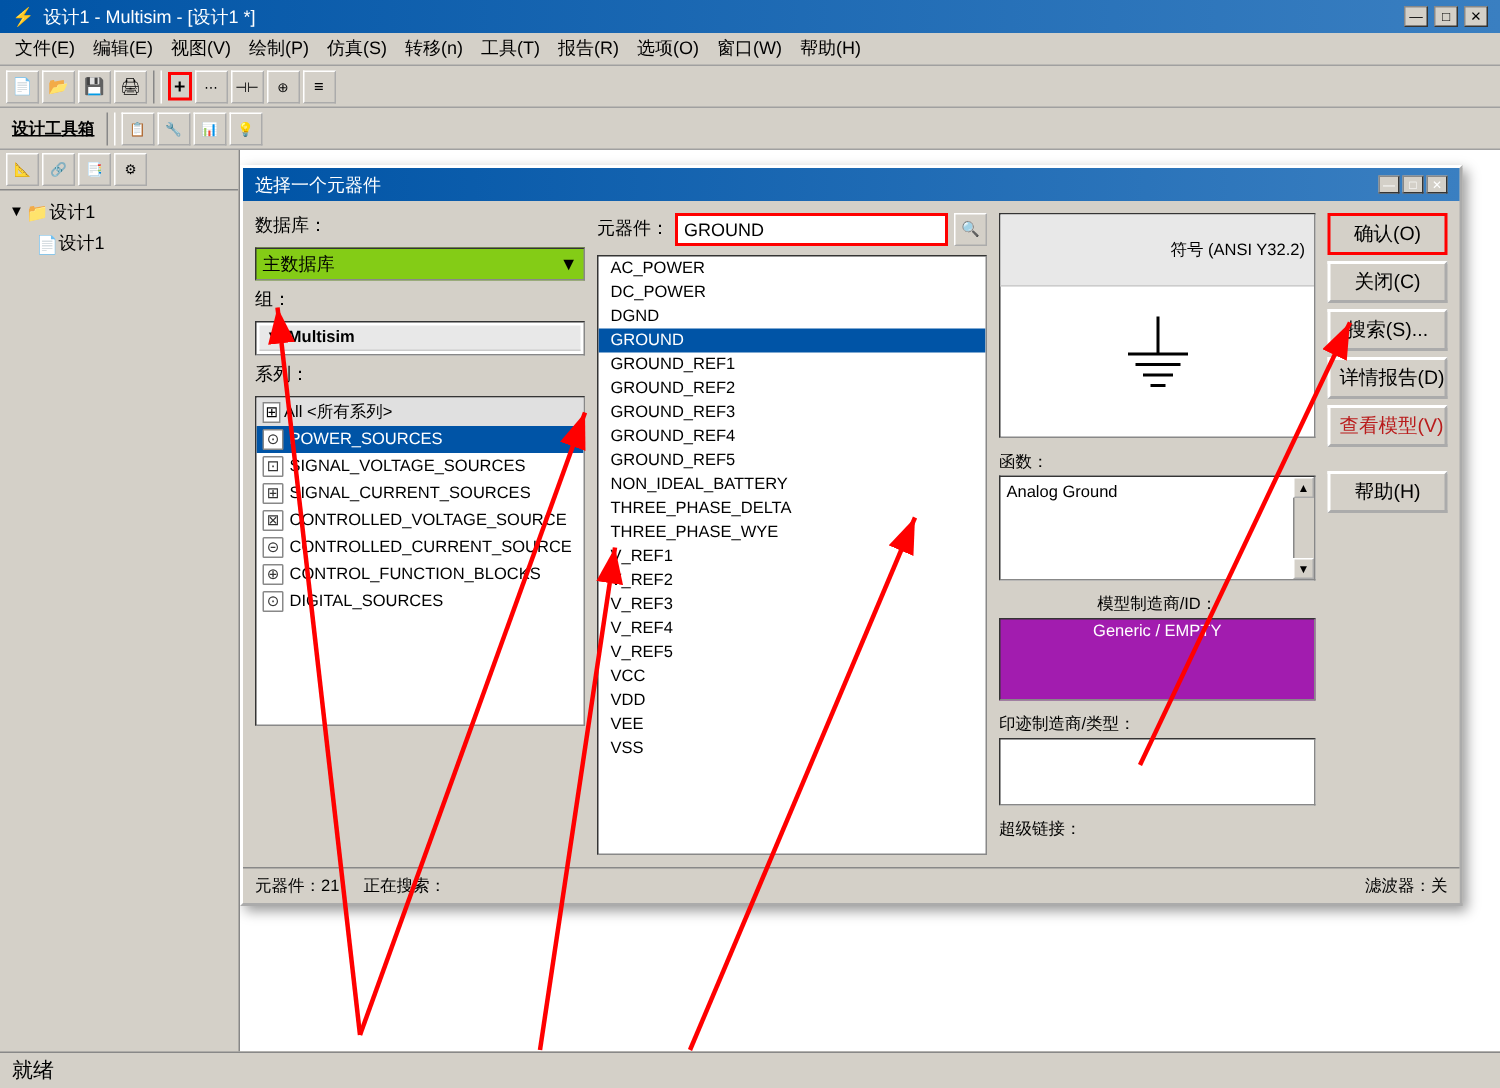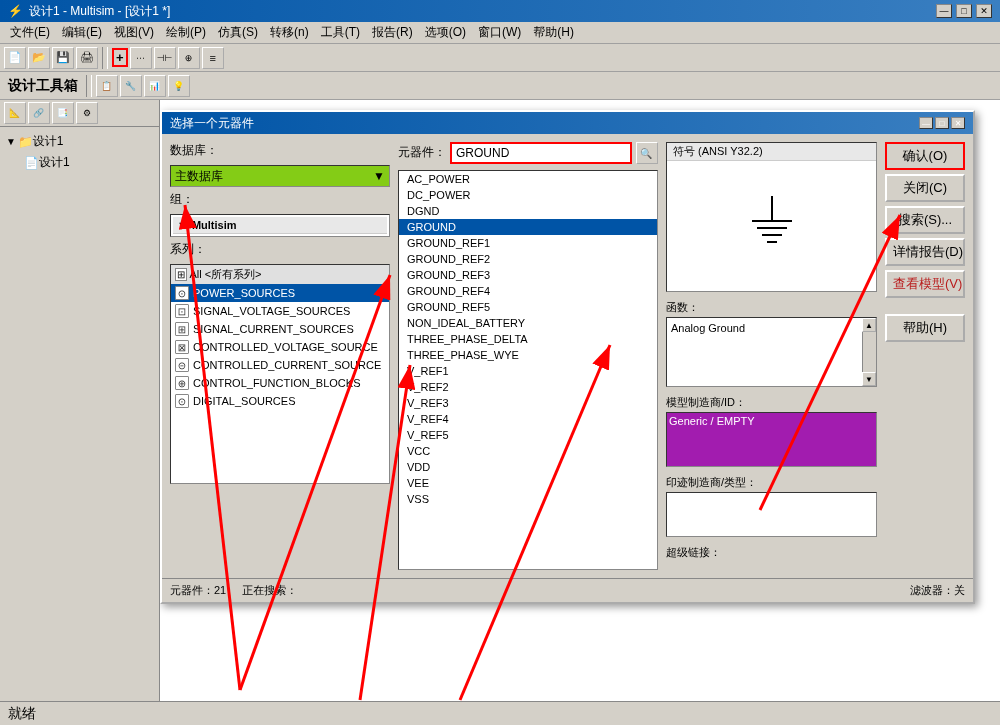--- a/index.html
+++ b/index.html
@@ -76,23 +76,24 @@
     .toolbar2 {
       background: #d4d0c8;
       height: 28px;
       display: flex;
       align-items: center;
       padding: 2px 4px;
       border-bottom: 1px solid #a0a0a0;
       gap: 2px;
     }
     .design-toolbox-label {
-      font-size: 14px;
+      font-size: 11px;
       font-weight: bold;
       padding: 2px 4px;
+      text-decoration: underline;
     }
 
     
     .sidebar {
       width: 160px;
       background: #d4d0c8;
       border-right: 1px solid #888;
       display: flex;
       flex-direction: column;
       overflow: hidden;
@@ -258,24 +259,24 @@
     }
     .dlg-symbol-box {
       border: 1px inset #888;
       background: white;
       height: 150px;
       display: flex;
       flex-direction: column;
     }
     .dlg-symbol-header {
       background: #e8e8e8;
-      padding: 1px 6px;
+      padding: 16px 6px;
       font-size: 11px;
       border-bottom: 1px solid #ccc;
-      text-align: left;
+      text-align: right;
     }
     .dlg-symbol-content {
       flex: 1;
       display: flex;
       align-items: center;
       justify-content: center;
     }
     .dlg-func-box {
       border: 1px inset #888;
       background: white;
@@ -582,21 +583,21 @@
             <div class="dlg-func-label">函数：</div>
             <div class="dlg-func-box">
               <div style="padding:4px; font-size:11px;">Analog Ground</div>
               <div class="dlg-scrollbar-right">
                 <div class="dlg-scrollbar-up">▲</div>
                 <div class="dlg-scrollbar-down">▼</div>
               </div>
             </div>
           </div>
 
-          <div style="margin-top:4px;">
+          <div style="margin-top:4px;text-align:center;">
             <div class="dlg-func-label">模型制造商/ID：</div>
             <div class="dlg-manufacturer-box">
               <span>Generic / EMPTY</span>
             </div>
           </div>
 
           <div style="margin-top:4px;">
             <div class="dlg-func-label">印迹制造商/类型：</div>
             <div class="dlg-footprint-box"></div>
           </div>

